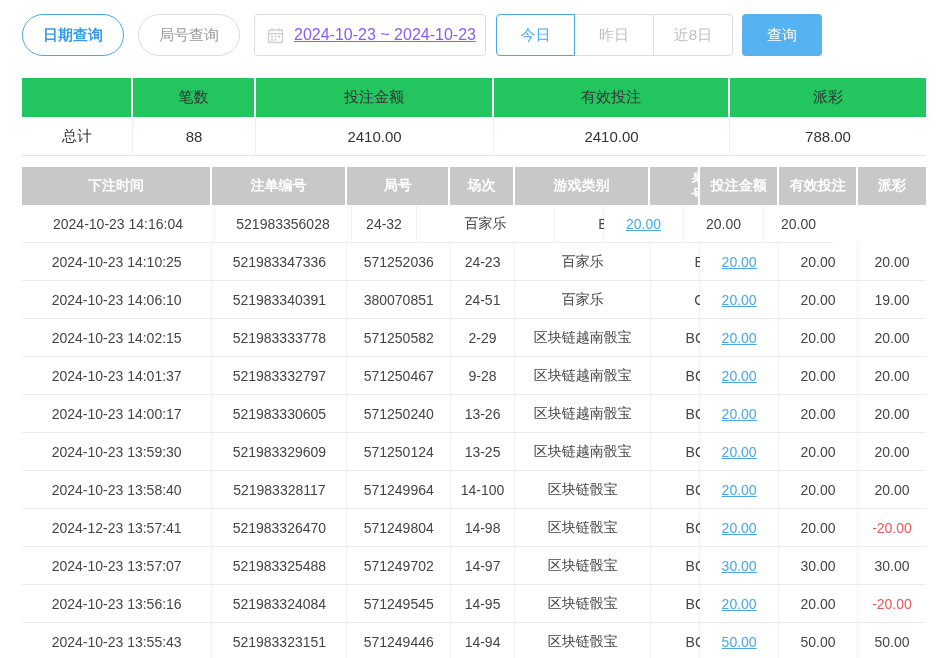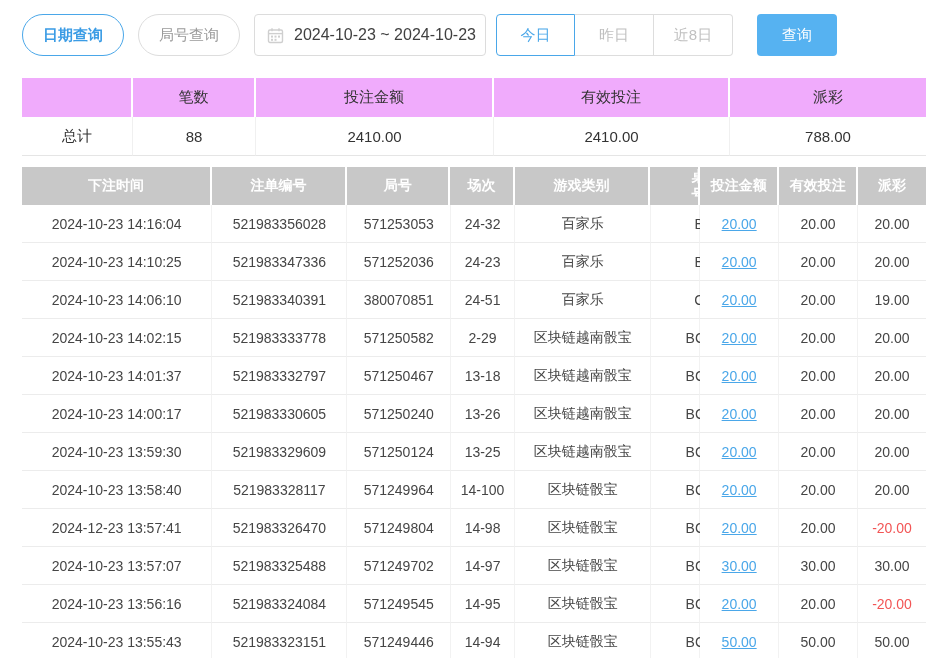--- a/index.html
+++ b/index.html
@@ -8,37 +8,37 @@
 
   
   .toolbar { display:flex; align-items:center; padding:14px 0 0 22px; height:56px; }
   .pill-btn { height:42px; padding:0 20px; border-radius:21px; background:#fff;
     font-size:15px; cursor:pointer; display:flex; align-items:center; }
   .pill-btn.active { border:1px solid #4aa7e9; color:#3b9ce5; font-weight:bold; }
   .pill-btn.inactive { border:1px solid #ddd; color:#999; margin-left:14px; }
   .date-input { margin-left:14px; width:232px; height:42px; border:1px solid #dcdcdc;
     border-radius:4px; display:flex; align-items:center; padding:0 12px; cursor:pointer; }
   .date-input .cal { margin-right:10px; display:flex; }
-  .date-input .date-text { font-size:16px; color:#404040; white-space:nowrap; }
+  .date-input .date-text { font-size:16px; color:#8b5cf6; white-space:nowrap;text-decoration:underline; }
   .seg-group { margin-left:10px; display:flex; height:42px; }
   .seg { width:79px; height:42px; display:flex; align-items:center; justify-content:center;
     font-size:15px; background:#fff; cursor:pointer; border:1px solid #ddd; }
   .seg.first { border-radius:4px 0 0 4px; }
   .seg.last  { border-radius:0 4px 4px 0; border-left:none;text-align:right; }
   .seg.mid   { border-left:none; }
   .seg.on { border:1px solid #4aa7e9; color:#4aa7e9; }
   .seg.off { color:#c0c0c0; }
-  .query-btn { margin-left:24px; width:80px; height:42px; border:none; border-radius:4px;
+  .query-btn { margin-left:9px; width:80px; height:42px; border:none; border-radius:4px;
     background:#56b2f1; color:#fff; font-size:15px; cursor:pointer; }
 
   
   .summary { margin:22px 22px 0 22px; width:904px; font-size:15px; }
   .sum-row { display:flex; }
   .sum-cell { height:39px; display:flex; align-items:center; justify-content:center; }
-  .sum-head .sum-cell { background:#f0abfc; color:#333; border-right:2px solid #fff; }
+  .sum-head .sum-cell { background:#22c55e; color:#333; border-right:2px solid #fff; }
   .sum-head .sum-cell:last-child { border-right:none; }
   .sum-body .sum-cell { background:#fff; color:#333; border-bottom:1px solid #e5e5e5;
     border-right:1px solid #f0f0f0; }
   .sum-body .sum-cell:last-child { border-right:none; }
   .s0{width:111px;} .s1{width:123px;} .s2{width:238px;} .s3{width:236px;} .s4{width:196px;}
 
   
   .grid { margin:11px 22px 0 22px; width:904px; font-size:14px; }
   .tr { display:flex; }
   .th { height:38px; background:#c8c8c8; color:#fff; font-weight:bold;
@@ -110,21 +110,20 @@
       <div class="th c4">游戏类别</div>
       <div class="th c5">桌号</div>
       <div class="th c6">投注金额</div>
       <div class="th c7">有效投注</div>
       <div class="th c8">派彩</div>
     </div>
   <div>
       <div class="tr">
         <div class="td c0">2024-10-23 14:16:04</div>
         <div class="td c1">521983356028</div>
-        <div class="td c2">571253053</div>
         <div class="td c3">24-32</div>
         <div class="td c4">百家乐</div>
         <div class="td c5">B</div>
         <div class="td c6">
           <span class="amt-link">20.00</span>
         </div>
         <div class="td c7">20.00</div>
         <div class="td c8">20.00</div>
       </div>
       <div class="tr">
@@ -163,21 +162,21 @@
         <div class="td c6">
           <span class="amt-link">20.00</span>
         </div>
         <div class="td c7">20.00</div>
         <div class="td c8">20.00</div>
       </div>
       <div class="tr">
         <div class="td c0">2024-10-23 14:01:37</div>
         <div class="td c1">521983332797</div>
         <div class="td c2">571250467</div>
-        <div class="td c3">13-18</div>
+        <div class="td c3">9-28</div>
         <div class="td c4">区块链越南骰宝</div>
         <div class="td c5">BC3</div>
         <div class="td c6">
           <span class="amt-link">20.00</span>
         </div>
         <div class="td c7">20.00</div>
         <div class="td c8">20.00</div>
       </div>
       <div class="tr">
         <div class="td c0">2024-10-23 14:00:17</div>

